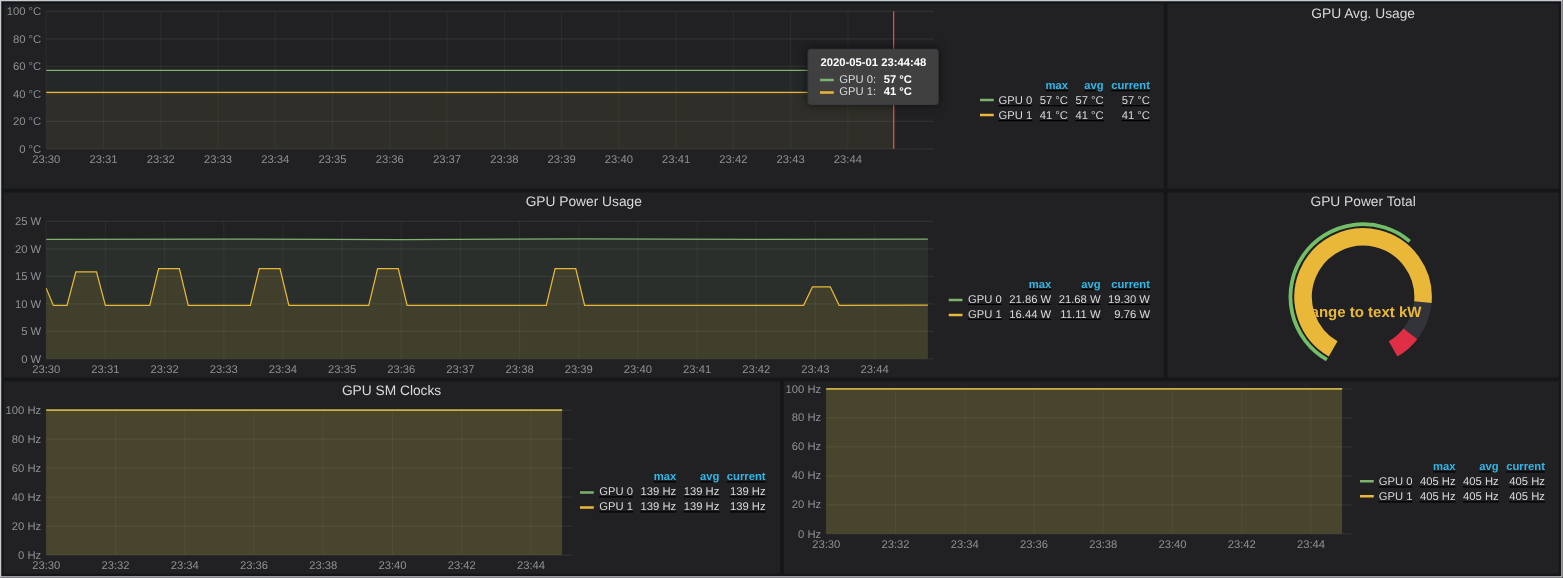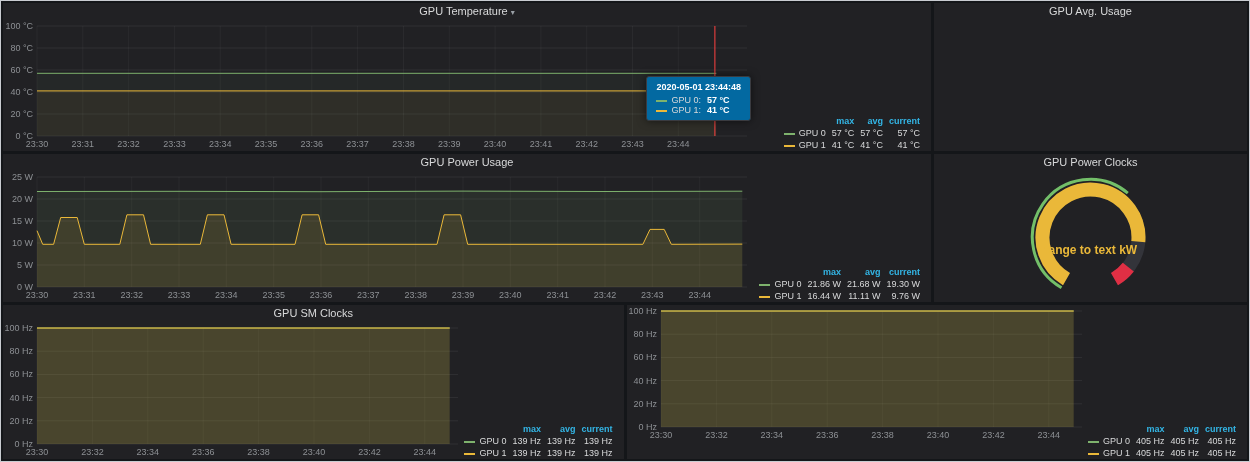--- a/index.html
+++ b/index.html
@@ -9,51 +9,48 @@
   .row{display:grid;gap:3px;min-height:0;}
   .row-top{grid-template-columns:1fr 313px;}
   .row-bottom{grid-template-columns:1fr 1fr;}
   .panel{background:#212124;display:flex;flex-direction:column;min-height:0;position:relative;}
   .panel-title{height:17px;line-height:17px;flex:none;text-align:center;font-size:11px;font-weight:500;
                color:#d8d9da;cursor:pointer;white-space:nowrap;}
   .caret{font-size:8px;color:#9aa0a6;margin-left:3px;}
   .chart-row{flex:1;display:flex;min-height:0;}
   .chart{flex:1;position:relative;min-width:0;}
   .chart svg{position:absolute;left:0;top:0;}
-  .legend{flex:none;padding:5px 8px 0 0;display:flex;justify-content:flex-end;align-items:flex-end;}
+  .legend{flex:none;padding:5px 8px 0 0;display:flex;justify-content:flex-end;align-items:center;text-decoration:underline;}
   .legend-w{width:170px;}
   .legend-n{width:152px;}
   .legend table{border-collapse:collapse;font-size:9px;color:#d8d9da;white-space:nowrap;}
   .legend td{padding:1px 3px;text-align:right;}
   .legend td.ln{text-align:left;margin-top:20px;}
   .legend .lh{color:#33b5e5;font-weight:700;}
   .dash{display:inline-block;width:11px;height:2px;margin-right:4px;vertical-align:middle;background:#888;}
-  .tooltip{position:absolute;right:2px;top:56px;background:#0369a1;border:1px solid #3a3b40;border-radius:3px;
+  .tooltip{position:absolute;right:2px;top:36px;background:#404040;border:1px solid #3a3b40;border-radius:3px;
            padding:5px 9px;font-size:9px;color:#d8d9da;z-index:5;box-shadow:0 0 8px rgba(0,0,0,.55);white-space:nowrap;}
   .tt-time{font-weight:700;color:#ffffff;margin-bottom:3px;}
   .tt-row{margin-top:0;}
   .tt-name{margin-right:6px;}
   .tt-val{font-weight:700;color:#ffffff;}
   .gauge{flex:1;min-height:0;}
   .gauge svg{display:block;margin:0 auto;}
   svg text.tick{fill:#8d9094;font-size:9px;font-family:"Liberation Sans",sans-serif;}
   line.grid{stroke:rgba(255,255,255,0.07);stroke-width:1;}
   line.gridv{stroke:rgba(255,255,255,0.045);stroke-width:1;}
 </style>
 </head>
 <body>
 
 <div class="window">
   <div class="dashboard">
 
     <div class="row row-top">
       <div class="panel">
-        <div class="panel-title">
-          <span>GPU Temperature</span><span class="caret">▾</span>
-        </div>
         <div class="chart-row">
           <div class="chart">
               <svg width="750" height="131">
                 <line class="grid" x1="34" y1="116.0" x2="744" y2="116.0"></line>
                 <text class="tick" x="30" y="119" text-anchor="end">0 °C</text>
                 <line class="grid" x1="34" y1="94.0" x2="744" y2="94.0"></line>
                 <text class="tick" x="30" y="97" text-anchor="end">20 °C</text>
                 <line class="grid" x1="34" y1="72.0" x2="744" y2="72.0"></line>
                 <text class="tick" x="30" y="75" text-anchor="end">40 °C</text>
                 <line class="grid" x1="34" y1="50.0" x2="744" y2="50.0"></line>
@@ -218,21 +215,21 @@
                     <td>11.11 W</td>
                     <td>9.76 W</td>
                   </tr>
                 </tbody>
               </table>
             </div>
         </div>
       </div>
       <div class="panel">
         <div class="panel-title">
-          <span>GPU Power Clocks</span>
+          <span>GPU Power Total</span>
         </div>
         <div class="gauge">
             <svg viewBox="0 0 313 126" width="100%" height="100%" preserveAspectRatio="xMidYMid meet">
               <path d="M 132.5 105.6 A 48 48 0 1 1 180.5 105.6" stroke="#33343a" stroke-width="14" fill="none"></path>
               <path d="M 132.5 105.6 A 48 48 0 1 1 204.3 68.2" stroke="#eab839" stroke-width="14" fill="none"></path>
               <path d="M 194.3 93.6 A 48 48 0 0 1 180.5 105.6" stroke="#e02f44" stroke-width="14" fill="none"></path>
               <path d="M 127.5 114.2 A 58 58 0 1 1 193.8 19.6" stroke="#73bf69" stroke-width="3" fill="none"></path>
               <text x="156.5" y="80" text-anchor="middle" font-size="12" font-weight="bold" fill="#eab839" font-family="Liberation Sans, sans-serif">range to text kW</text>
             </svg>
           </div>

